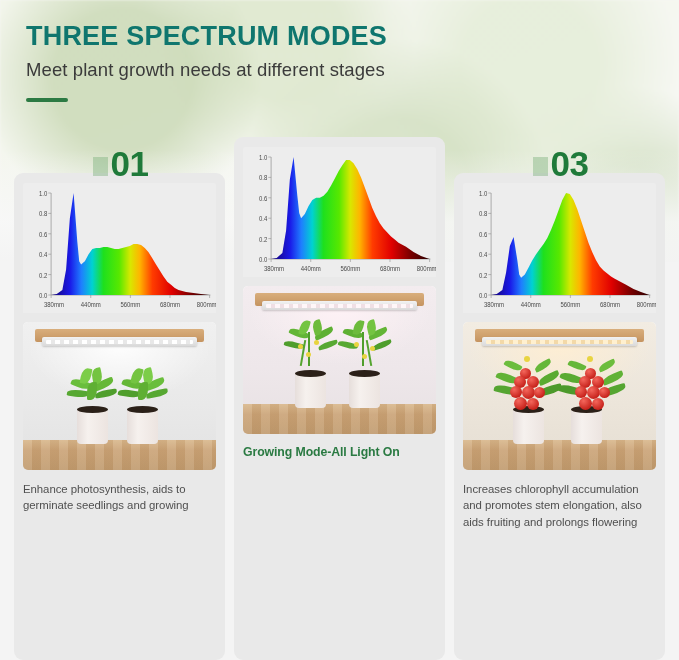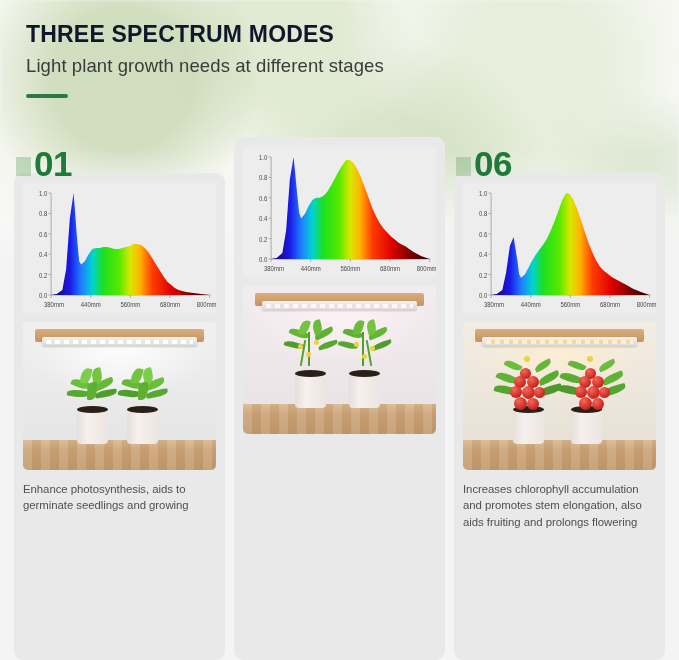--- a/index.html
+++ b/index.html
@@ -31,22 +31,22 @@
     background: linear-gradient(to bottom, rgba(247,248,245,0) 0%, rgba(248,248,248,0.85) 60%, #f3f3f3 100%);
   }
   .bg-lower {
     position: absolute; left:0; right:0; top: 262px; bottom:0;
     background: #f4f4f4;
   }
 
   
   .header { position: absolute; left: 26px; top: 22px; z-index: 5; }
   .title {
-    color: #0f172a;
-    font-size: 23px;
+    color: #0f766e;
+    font-size: 27px;
     font-weight: bold;
     letter-spacing: 0.2px;
     line-height: 1.05;
   }
   .subtitle {
     margin-top: 9px;
     color: #3b3b3b;
     font-size: 18.5px;
     font-weight: 400;
     letter-spacing: 0.1px;
@@ -59,21 +59,21 @@
   }
 
   
   .columns {
     position: absolute;
     left: 14px; right: 14px; top: 143px; bottom: 0;
     display: flex;
     gap: 9px;
     z-index: 5;
   }
-  .col { flex: 1 1 0; display: flex; flex-direction: column; min-width: 0; position: relative; }
+  .col { flex: 1 1 0; display: flex; flex-direction: column; min-width: 0; position: relative; align-items: center; }
 
   .badge-row {
     height: 36px;
     display: flex;
     align-items: flex-end;
     position: relative;
     padding-left: 2px;
     z-index: 6;
   }
   .badge-square {
@@ -186,21 +186,21 @@
 </style>
 </head>
 <body>
 
 <div class="bg-foliage"></div>
 <div class="bg-fade"></div>
 <div class="bg-lower"></div>
 
 <div class="header">
   <div class="title">THREE SPECTRUM MODES</div>
-  <div class="subtitle">Light plant growth needs at different stages</div>
+  <div class="subtitle">Meet plant growth needs at different stages</div>
   <div class="divider"></div>
 </div>
 
 <div class="columns">
 
   <div class="col">
     <div class="badge-row">
       <div class="badge-square"></div>
       <div class="badge-num">01</div>
     </div>
@@ -390,27 +390,28 @@
           <div class="leaf" style="left:16px;top:0px;width:9px;height:15px;background:#6dbb3c;transform:rotate(14deg);"></div>
           <div class="leaf" style="left:29px;top:0px;width:9px;height:15px;background:#74c441;transform:rotate(-14deg);"></div>
           <div style="position:absolute;left:24px;top:12px;width:2.5px;height:34px;background:#4f9e2c;"></div>
           <div style="position:absolute;left:30px;top:20px;width:2px;height:26px;background:#53a42e;transform:rotate(-10deg);"></div>
           <div class="flower" style="left:16px;top:22px;"></div>
           <div class="flower" style="left:32px;top:26px;"></div>
           <div class="flower" style="left:24px;top:34px;"></div>
         </div>
       </div>
 
+      <div class="card-title">Growing Mode-All Light On</div>
     </div>
   </div>
 
   <div class="col">
     <div class="badge-row">
       <div class="badge-square"></div>
-      <div class="badge-num">06</div>
+      <div class="badge-num">03</div>
     </div>
     <div class="card">
       <div class="chart-wrap">
         <svg class="chart-svg" viewBox="0 0 206 128" preserveAspectRatio="none">
           <defs>
             <linearGradient id="spec3" x1="0" y1="0" x2="1" y2="0">
               <stop offset="0.000" stop-color="#14006e"></stop>
               <stop offset="0.120" stop-color="#1a1ae8"></stop>
               <stop offset="0.190" stop-color="#1f7dff"></stop>
               <stop offset="0.260" stop-color="#00d2d2"></stop>

